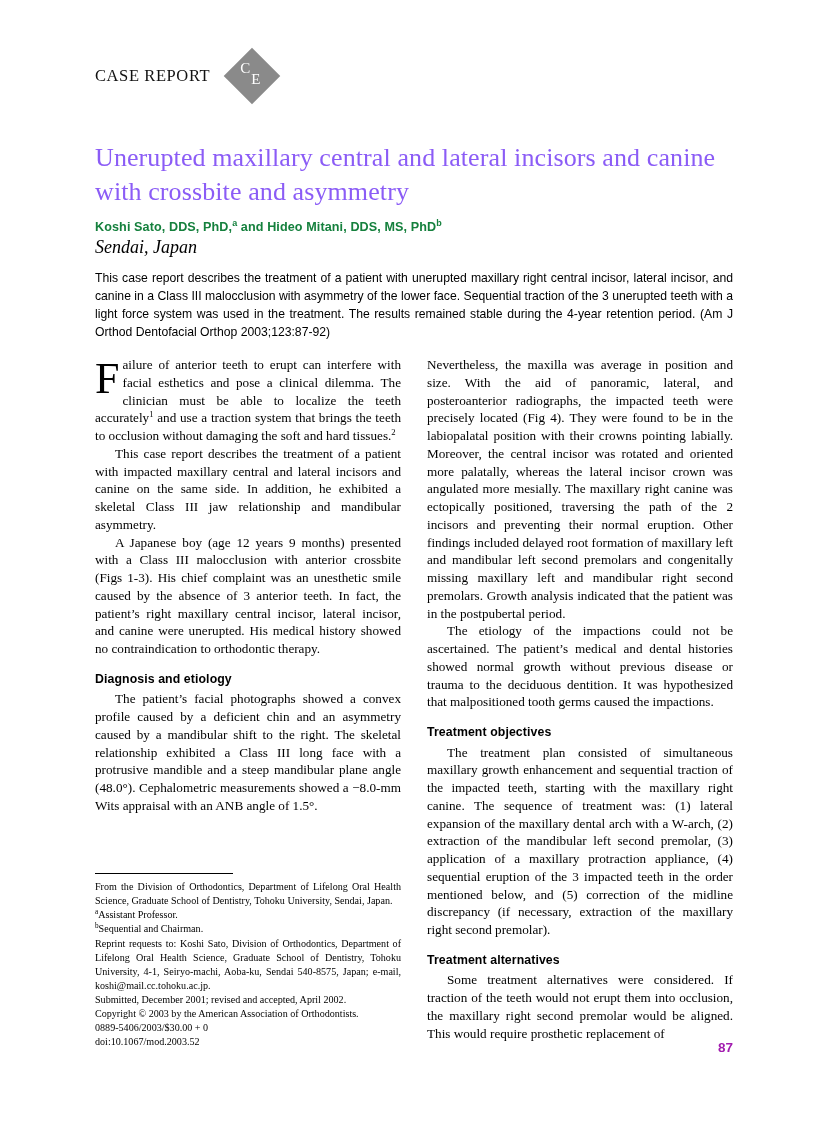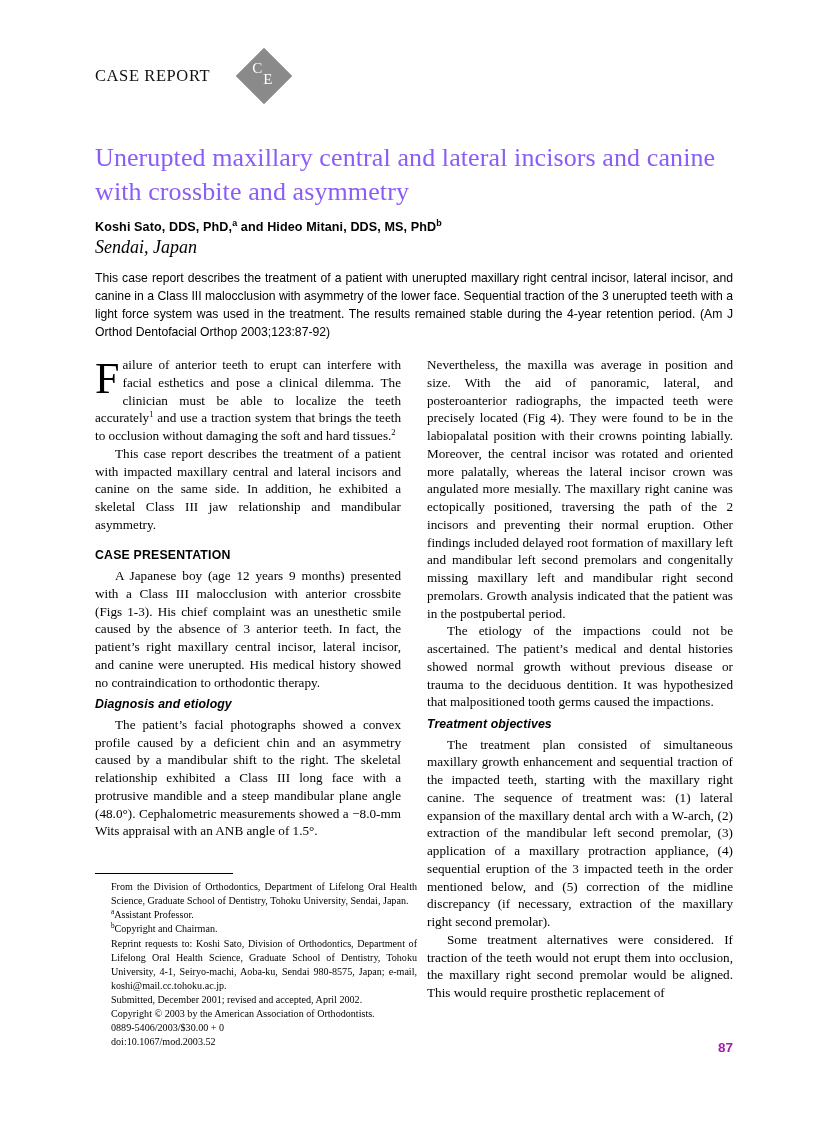--- a/index.html
+++ b/index.html
@@ -25,21 +25,20 @@
   }
 
   
   .header-row {
     position: absolute;
     left: 0;
     top: 48px;
     height: 56px;
     display: flex;
     align-items: center;
-    gap: 12px;
   }
   .case-report-label {
     font-family: "Liberation Serif", serif;
     font-size: 16.5px;
     letter-spacing: 0.6px;
     color: #111111;
     white-space: nowrap;
   }
   .diamond-logo {
     position: relative;
@@ -90,21 +89,21 @@
     color: #8b5cf6;
   }
   .authors {
     position: absolute;
     left: 0;
     top: 218px;
     width: 640px;
     font-family: "Liberation Sans", sans-serif;
     font-size: 12.6px;
     font-weight: bold;
-    color: #000000;
+    color: #15803d;
     letter-spacing: 0.1px;
   }
   .authors sup {
     font-size: 9px;
     vertical-align: super;
   }
   .affiliation-city {
     position: absolute;
     left: 0;
     top: 237px;
@@ -168,27 +167,26 @@
   h2.section-head {
     margin: 13px 0 4px 0;
     font-family: "Liberation Sans", sans-serif;
     font-size: 12.3px;
     font-weight: bold;
     letter-spacing: 0.2px;
     text-align: left;
     text-transform: uppercase;
   }
   h3.sub-head {
-    margin: 5px 0 3px 0;
+    margin: 13px 0 3px 0;
     font-family: "Liberation Sans", sans-serif;
     font-size: 12.3px;
     font-weight: bold;
     letter-spacing: 0.1px;
     text-align: left;
-    font-style: italic;
   }
 
   
   .footnote-rule {
     position: absolute;
     left: 0;
     top: 873px;
     width: 138px;
     height: 1px;
     background: #000000;
@@ -196,21 +194,20 @@
   .footnotes {
     position: absolute;
     left: 0;
     top: 880px;
     width: 306px;
     font-family: "Liberation Serif", serif;
     font-size: 10.1px;
     line-height: 1.40;
     text-align: justify;
     color: #000000;
-    margin-left: 16px;
   }
   .footnotes p { margin: 0; }
   .footnotes sup {
     font-size: 7.2px;
     vertical-align: super;
     line-height: 0;
   }
 
   
   .page-number {
@@ -246,49 +243,49 @@
 
     <div class="affiliation-city">Sendai, Japan</div>
 
     <div class="abstract">This case report describes the treatment of a patient with unerupted maxillary right central incisor, lateral incisor, and canine in a Class III malocclusion with asymmetry of the lower face. Sequential traction of the 3 unerupted teeth with a light force system was used in the treatment. The results remained stable during the 4-year retention period.  (Am J Orthod Dentofacial Orthop 2003;123:87-92)</div>
 
     <div class="col col-left">
       <p class="noindent dropcap-para"><span class="dropcap">F</span><span>ailure of anterior teeth to erupt can interfere with facial esthetics and pose a clinical dilemma. The clinician must be able to localize the teeth accurately</span><sup>1</sup><span> and use a traction system that brings the teeth to occlusion without damaging the soft and hard tissues.</span><sup>2</sup></p>
 
       <p>This case report describes the treatment of a patient with impacted maxillary central and lateral incisors and canine on the same side. In addition, he exhibited a skeletal Class III jaw relationship and mandibular asymmetry.</p>
 
-      <h2 class="section-head">CASE PRESENTATION</h2>
 
       <p>A Japanese boy (age 12 years 9 months) presented with a Class III malocclusion with anterior crossbite (Figs 1-3). His chief complaint was an unesthetic smile caused by the absence of 3 anterior teeth. In fact, the patient’s right maxillary central incisor, lateral incisor, and canine were unerupted. His medical history showed no contraindication to orthodontic therapy.</p>
 
       <h3 class="sub-head">Diagnosis and etiology</h3>
 
       <p>The patient’s facial photographs showed a convex profile caused by a deficient chin and an asymmetry caused by a mandibular shift to the right. The skeletal relationship exhibited a Class III long face with a protrusive mandible and a steep mandibular plane angle (48.0°). Cephalometric measurements showed a −8.0-mm Wits appraisal with an ANB angle of 1.5°.</p>
     </div>
 
     <div class="col col-right">
       <p class="noindent">Nevertheless, the maxilla was average in position and size. With the aid of panoramic, lateral, and posteroanterior radiographs, the impacted teeth were precisely located (Fig 4). They were found to be in the labiopalatal position with their crowns pointing labially. Moreover, the central incisor was rotated and oriented more palatally, whereas the lateral incisor crown was angulated more mesially. The maxillary right canine was ectopically positioned, traversing the path of the 2 incisors and preventing their normal eruption. Other findings included delayed root formation of maxillary left and mandibular left second premolars and congenitally missing maxillary left and mandibular right second premolars. Growth analysis indicated that the patient was in the postpubertal period.</p>
 
       <p>The etiology of the impactions could not be ascertained. The patient’s medical and dental histories showed normal growth without previous disease or trauma to the deciduous dentition. It was hypothesized that malpositioned tooth germs caused the impactions.</p>
 
       <h3 class="sub-head">Treatment objectives</h3>
 
       <p>The treatment plan consisted of simultaneous maxillary growth enhancement and sequential traction of the impacted teeth, starting with the maxillary right canine. The sequence of treatment was: (1) lateral expansion of the maxillary dental arch with a W-arch, (2) extraction of the mandibular left second premolar, (3) application of a maxillary protraction appliance, (4) sequential eruption of the 3 impacted teeth in the order mentioned below, and (5) correction of the midline discrepancy (if necessary, extraction of the maxillary right second premolar).</p>
 
+      <h3 class="sub-head">Treatment alternatives</h3>
 
       <p>Some treatment alternatives were considered. If traction of the teeth would not erupt them into occlusion, the maxillary right second premolar would be aligned. This would require prosthetic replacement of</p>
     </div>
 
     <div class="footnote-rule"></div>
 
     <div class="footnotes">
       <p>From the Division of Orthodontics, Department of Lifelong Oral Health Science, Graduate School of Dentistry, Tohoku University, Sendai, Japan.</p>
       <p><sup>a</sup><span>Assistant Professor.</span></p>
-      <p><sup>b</sup><span>Copyright and Chairman.</span></p>
-      <p>Reprint requests to: Koshi Sato, Division of Orthodontics, Department of Lifelong Oral Health Science, Graduate School of Dentistry, Tohoku University, 4-1, Seiryo-machi, Aoba-ku, Sendai 980-8575, Japan; e-mail, koshi@mail.cc.tohoku.ac.jp.</p>
+      <p><sup>b</sup><span>Sequential and Chairman.</span></p>
+      <p>Reprint requests to: Koshi Sato, Division of Orthodontics, Department of Lifelong Oral Health Science, Graduate School of Dentistry, Tohoku University, 4-1, Seiryo-machi, Aoba-ku, Sendai 540-8575, Japan; e-mail, koshi@mail.cc.tohoku.ac.jp.</p>
       <p>Submitted, December 2001; revised and accepted, April 2002.</p>
       <p>Copyright © 2003 by the American Association of Orthodontists.</p>
       <p>0889-5406/2003/$30.00 + 0</p>
       <p>doi:10.1067/mod.2003.52</p>
     </div>
 
     <div class="page-number">87</div>
 
   </div>
 </div>

